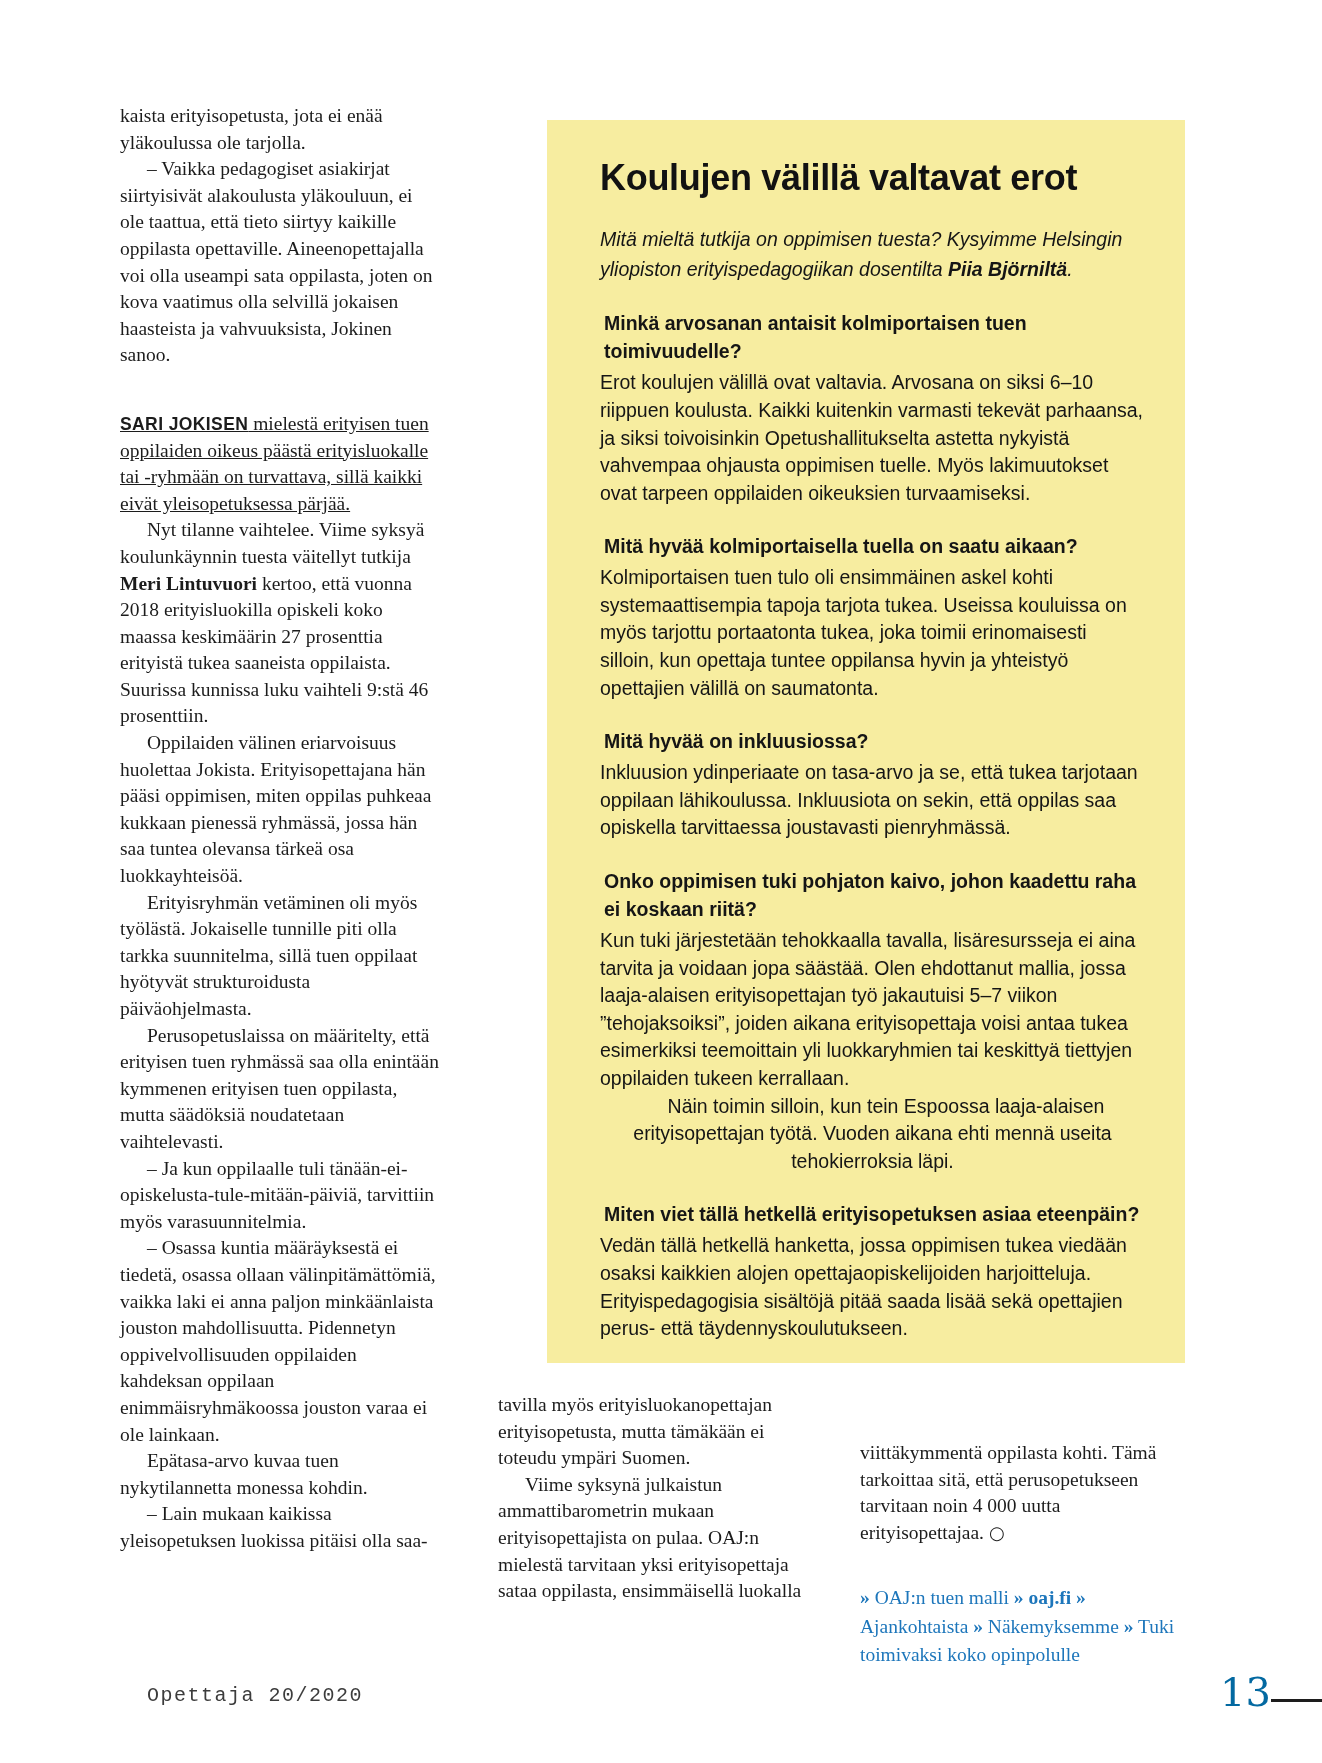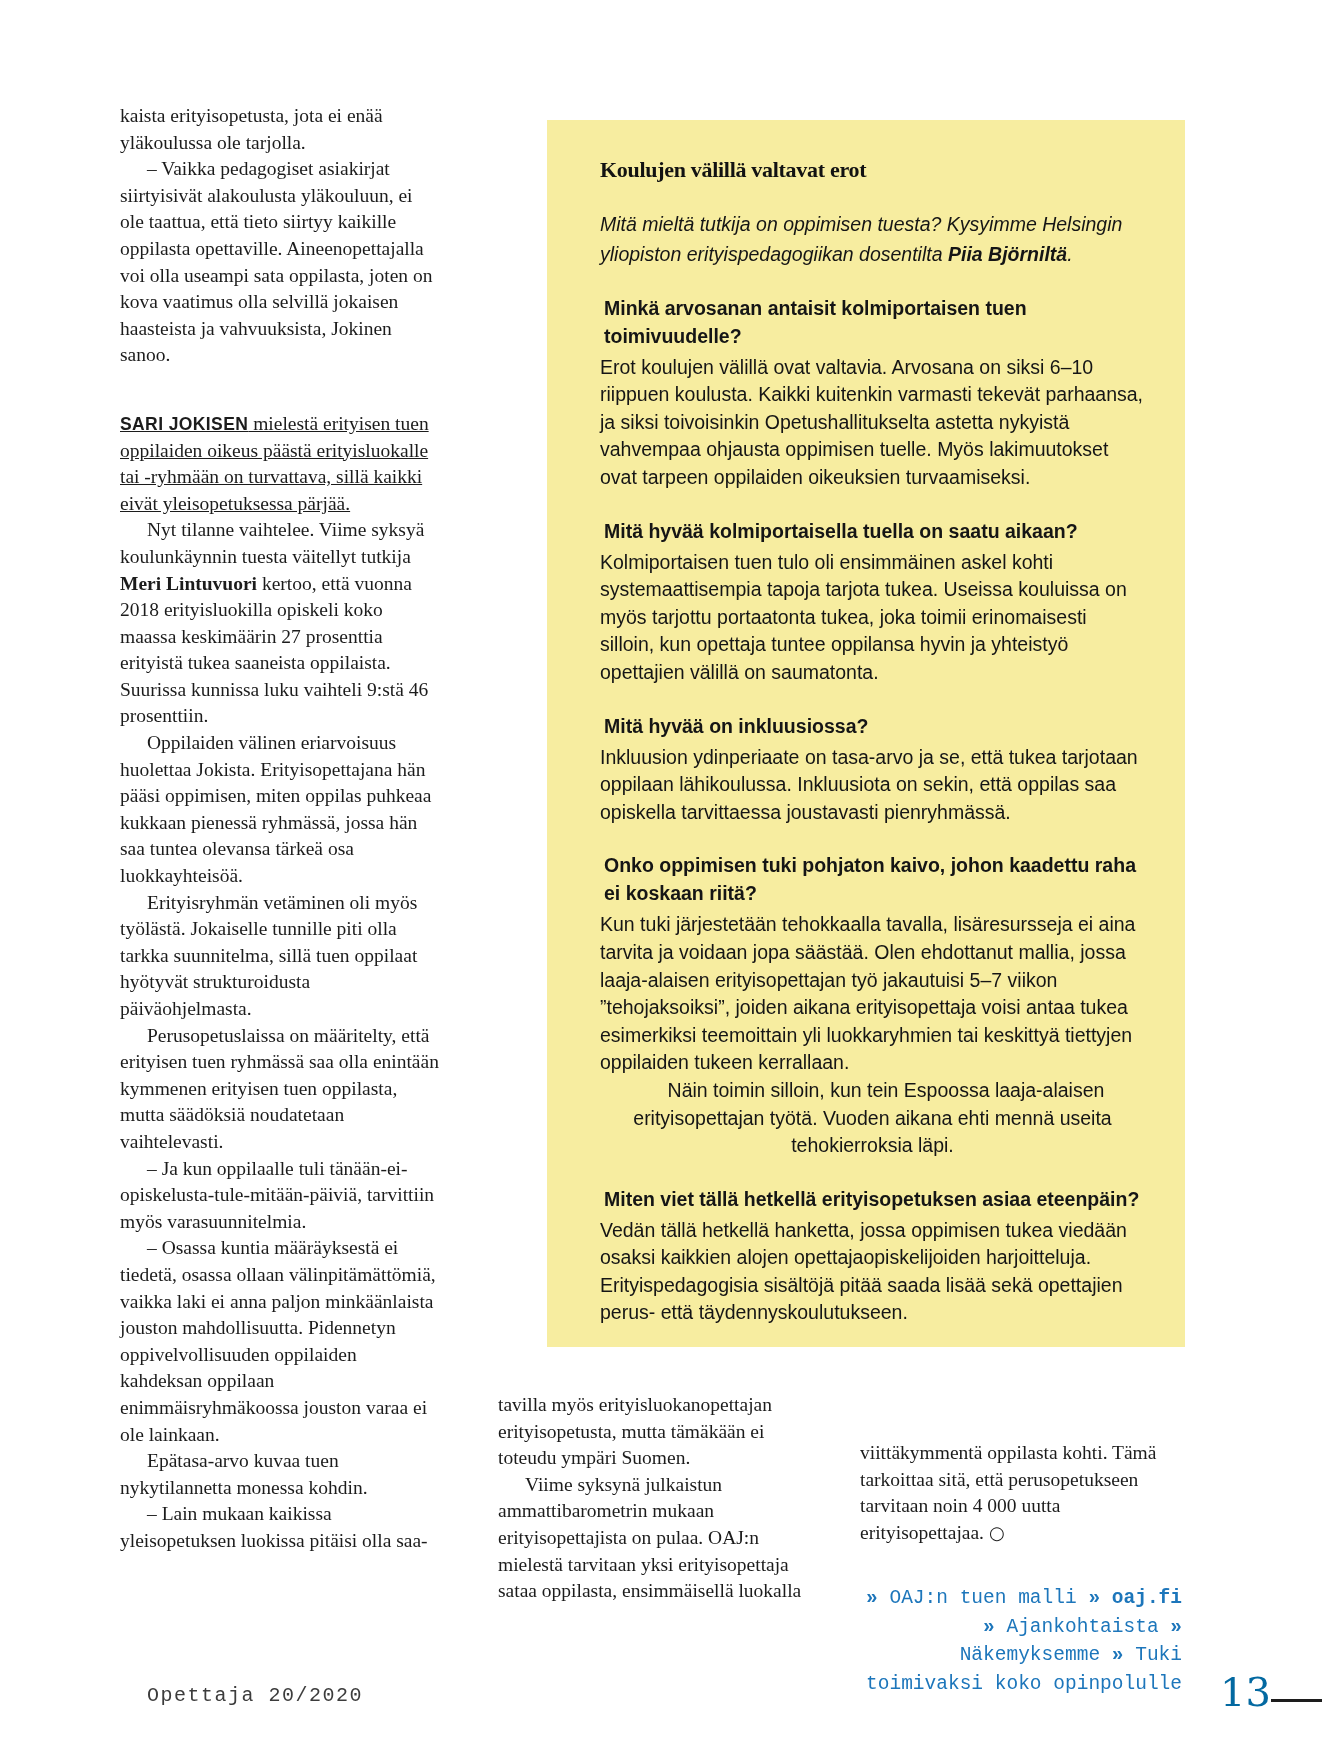--- a/index.html
+++ b/index.html
@@ -25,36 +25,35 @@
   }
   .circle{font-family:"DejaVu Sans", sans-serif;font-size:18px;}
   
   .box{
     position:absolute;left:547px;top:120px;width:638px;min-height:1210px;
     background:var(--box-bg,#f7eda0);
     padding:30px 40px 20px 53px;box-sizing:border-box;
     font-family:"Liberation Sans", sans-serif;color:#151515;
   }
   .box h1{
-    margin:8px 0 0 0;font-size:22px;line-height:1.12;font-weight:700;
-    letter-spacing:-0.3px;color:#121212;font-family:Liberation Serif, serif;
+    margin:8px 0 0 0;font-size:36px;line-height:1.12;font-weight:700;
+    letter-spacing:-0.3px;color:#121212;
   }
   .box .intro{
     margin:26px 0 0 0;font-style:italic;font-size:19.5px;line-height:30px;
   }
   .qa{margin-top:25px;}
   .qa .q{margin:4px;font-weight:700;font-size:19.5px;line-height:28px;}
   .qa p.a{margin:0;font-size:19.5px;line-height:27.6px;}
   .qa p.a.ind{text-indent:27px;text-align:center;}
   
   .links{
-    margin-top:38px;font-family:Liberation Mono, monospace;
+    margin-top:38px;font-family:Liberation Serif, serif;
     font-size:19.5px;line-height:28.5px;color:var(--link-blue,#1d76bb);
     cursor:pointer;
-    text-align:right;
   }
   
   .footer-mag{
     position:absolute;left:147px;top:1684px;
     font-family:"Liberation Mono","DejaVu Sans Mono",monospace;
     font-size:20px;letter-spacing:1.5px;color:#3c3c3c;
   }
   .page-num{
     position:absolute;left:1220px;top:1672px;
     font-family:"DejaVu Serif", serif;font-size:40px;line-height:1;

